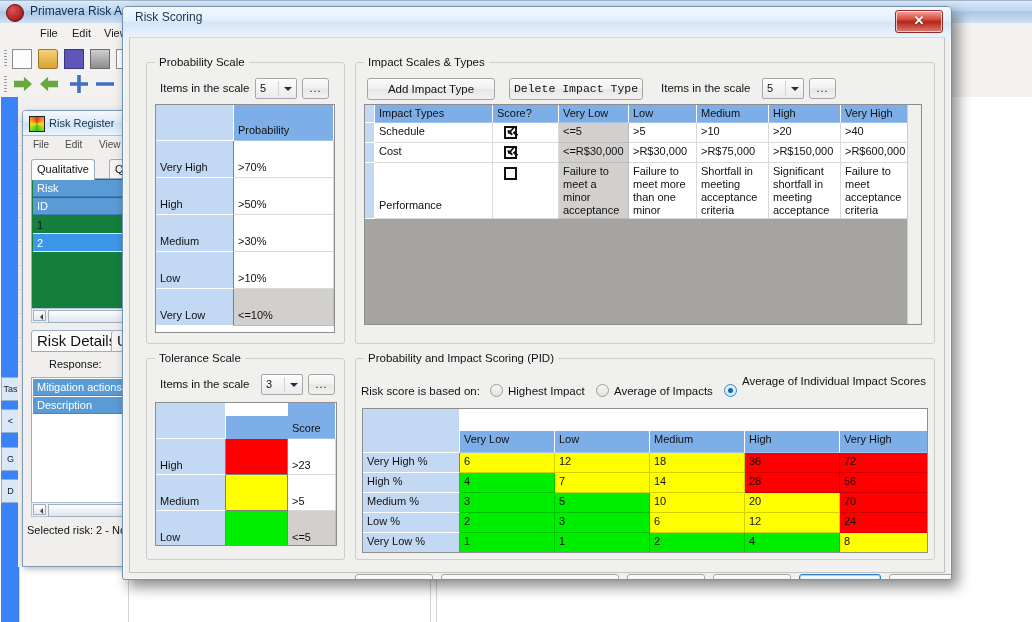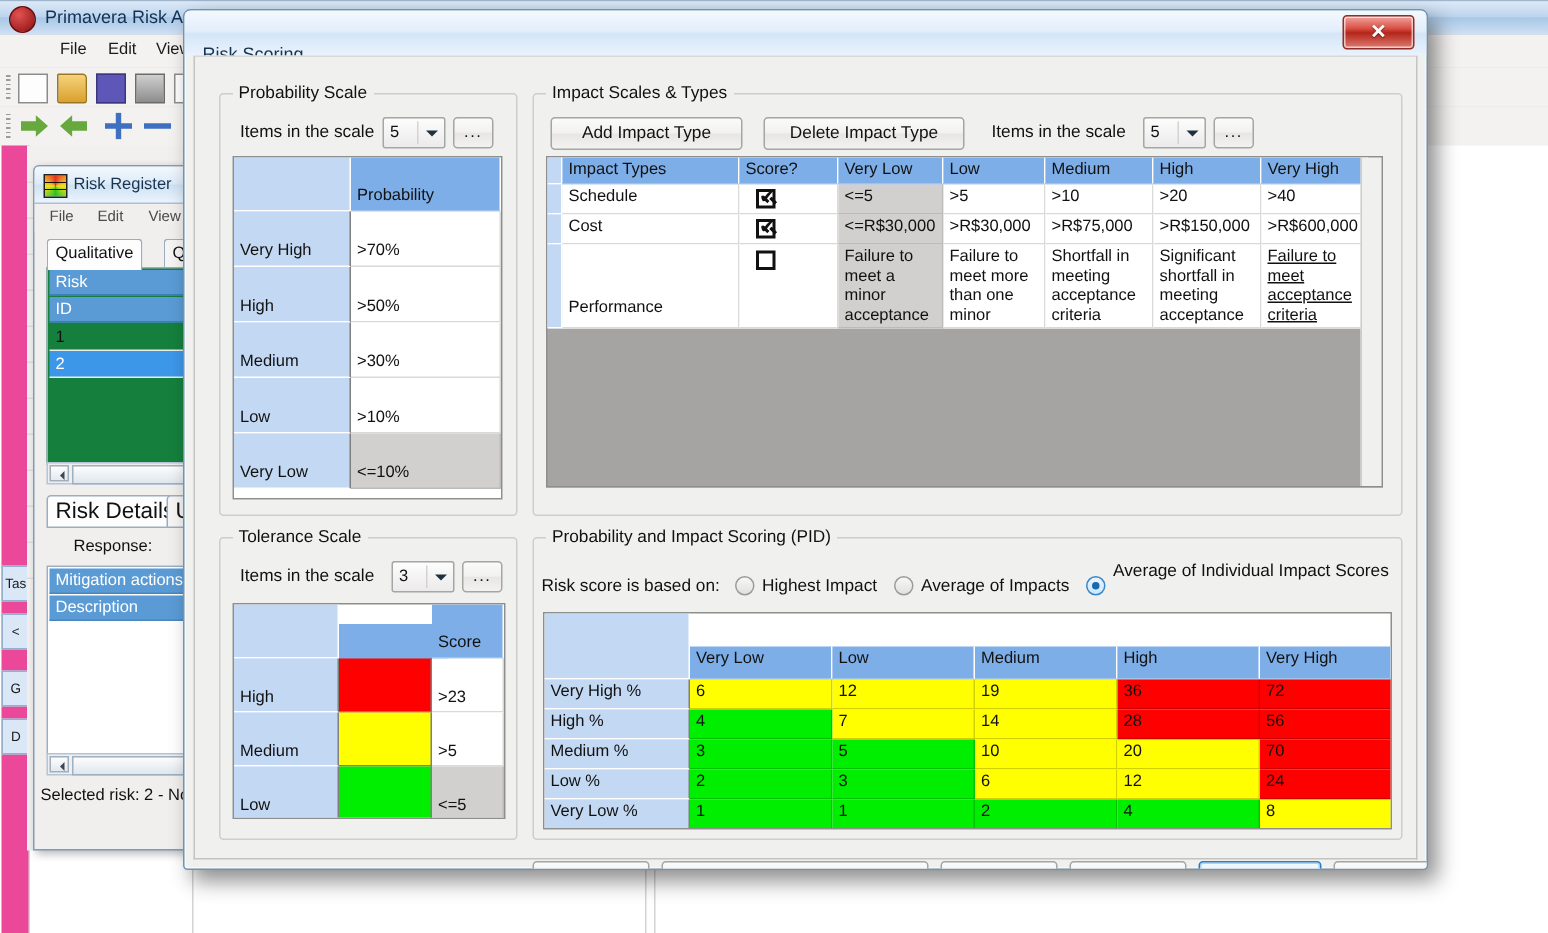--- a/index.html
+++ b/index.html
@@ -24,21 +24,21 @@
   #app-menubar{position:absolute;left:0;top:22px;width:1032px;height:22px;background:#f3f2f1;border-bottom:1px solid #dcdbda;}
   .menu-item{position:absolute;top:4px;font-size:11px;color:#1a1a1a;}
   #app-doc-icon{position:absolute;left:12px;top:23px;width:20px;height:19px;background:#fdfdfd;border:1px solid #8b8b8b;}
   #app-doc-icon:before{content:"";position:absolute;left:3px;top:3px;width:12px;height:2px;background:#c0392b;box-shadow:0 4px 0 #2c5fa8,0 8px 0 #c0392b;}
   #app-toolbar1{position:absolute;left:0;top:44px;width:1032px;height:26px;background:#f3f2f1;border-bottom:1px solid #dcdbda;}
   #app-toolbar2{position:absolute;left:0;top:70px;width:1032px;height:26px;background:#f3f2f1;border-bottom:1px solid #cfcecd;}
   .tb-ico{position:absolute;top:4px;width:18px;height:18px;}
   .grip{position:absolute;top:5px;width:3px;height:16px;
      background:repeating-linear-gradient(to bottom,#9a9a9a 0 1px,transparent 1px 3px);}
   #app-body{position:absolute;left:0;top:96px;width:1032px;height:526px;background:#ffffff;}
-  #left-rail{position:absolute;left:1px;top:96px;width:18px;height:526px;background:#ec4899;border-right:1px solid #d6d5d4;}
+  #left-rail{position:absolute;left:1px;top:96px;width:18px;height:526px;background:#3b82f6;border-right:1px solid #d6d5d4;}
   .rail-tab{position:absolute;left:0;width:17px;height:22px;background:#d9e7f7;border:1px solid #94b0cd;font-size:9px;color:#1a1a1a;text-align:center;line-height:22px;}
   #grid-col{position:absolute;left:18px;top:96px;width:110px;height:470px;background:#f1f0ef;border-right:1px solid #c8c7c6;}
   .grid-rowline{position:absolute;left:18px;width:110px;height:1px;background:#dedddc;}
   #gantt-area{position:absolute;left:128px;top:96px;width:904px;height:526px;background:#ffffff;}
   .gantt-vline{position:absolute;top:96px;width:1px;height:526px;background:#d4d3d2;}
 
   
   #risk-register{position:absolute;left:22px;top:110px;width:112px;height:455px;
      background:#f0efee;border:1px solid #7f9db9;border-radius:4px 4px 0 0;
      box-shadow:2px 2px 6px rgba(0,0,0,.28);overflow:hidden;}
@@ -78,21 +78,21 @@
   #rr-status{position:absolute;left:4px;top:413px;width:120px;font-size:11px;color:#111;white-space:nowrap;}
 
   
   #dialog{position:absolute;left:122px;top:6px;width:828px;height:572px;
      background:#f0f0ef;
      border:1px solid #6f93b6;border-radius:5px 5px 3px 3px;
      box-shadow:0 0 0 1px rgba(255,255,255,.55) inset, 6px 7px 14px rgba(0,0,0,.45);
      overflow:hidden;}
   #dlg-titlebar{position:absolute;left:0;top:0;width:828px;height:30px;
      background:linear-gradient(to bottom,#f3f8fd 0%,#e3eefb 45%,#d4e5f7 52%,#eaf3fd 100%);}
-  #dlg-title-text{position:absolute;left:12px;top:22px;font-size:12px;color:#16334f;}
+  #dlg-title-text{position:absolute;left:12px;top:3px;font-size:12px;color:#16334f;}
   #dlg-close{position:absolute;right:8px;top:3px;width:46px;height:21px;border-radius:3px;
      background:linear-gradient(to bottom,#f0a5a0 0%,#d94f43 38%,#b3251a 52%,#e07c70 100%);
      border:1px solid #8e2d25;box-shadow:0 0 0 1px rgba(255,255,255,.65) inset;
      cursor:pointer;}
   #dlg-close:after{content:"\2715";position:absolute;left:0;right:0;top:2px;text-align:center;
      font-size:13px;font-weight:bold;color:#ffffff;text-shadow:0 1px 1px rgba(0,0,0,.5);}
   #dlg-client{position:absolute;left:6px;top:30px;width:816px;height:536px;background:#f0f0ef;
      border:1px solid #c3c3c2;border-top-color:#d8d8d7;box-sizing:border-box;}
 
   fieldset.grp{position:absolute;margin:0;padding:0;border:1px solid #cdcdcc;border-radius:3px;background:transparent;}
@@ -297,21 +297,21 @@
           <div class="cell cell-white" style="left: 132px; top: 72px; width: 48px; height: 36px;;line-height:32px;padding-top:10px">&gt;5</div>
           <div class="cell rowhdr" style="left: 0px; top: 108px; width: 70px; height: 36px;;line-height:32px;padding-top:10px">Low</div>
           <div class="cell " style="left: 70px; top: 108px; width: 62px; height: 36px;;background:#00ee00;border-right:1px solid #7f7f7e;border-bottom:1px solid #7f7f7e;"></div>
           <div class="cell cell-gray" style="left: 132px; top: 108px; width: 48px; height: 36px;;line-height:32px;padding-top:10px">&lt;=5</div>
         </div>
 
       <fieldset class="grp" style="left:225px;top:18px;width:578px;height:286px;">
         <legend>Impact Scales &amp; Types</legend>
       </fieldset>
       <div class="btn" style="left:237px;top:40px;width:128px;height:22px;line-height:20px;">Add Impact Type</div>
-      <div class="btn" style="left:379px;top:40px;width:134px;height:22px;line-height:20px;">Delete Impact Type</div>
+      <div class="btn" style="left:379px;top:40px;width:134px;height:22px;line-height:20px;font-family:Liberation Mono, monospace;">Delete Impact Type</div>
       <div class="lbl" style="left:531px;top:44px;">Items in the scale</div>
       <div class="combo" style="left:632px;top:40px;width:42px;height:21px;">
         <span>5</span>
         <span class="sepbar"></span><span class="chev"></span>
       </div>
       <div class="btn ell" style="left:679px;top:40px;width:27px;height:21px;line-height:19px;">...</div>
 
       <div id="impact-panel-bg" style="left:234px;top:66px;width:558px;height:221px;border:1px solid #8e8e8d;box-sizing:border-box;"></div>
       <div class="gtable" id="impact-table" style="left:235px;top:67px;width:547px;height:114px;border:none;">
           <div class="cell hdr-pale" style="left: 0px; top: 0px; width: 10px; height: 18px;"></div>
@@ -344,21 +344,21 @@
           <div class="cell cell-white" style="left: 476px; top: 38px; width: 71px; height: 20px;">&gt;R$600,000</div>
           <div class="cell hdr-pale" style="left: 0px; top: 58px; width: 10px; height: 56px;"></div>
           <div class="cell cell-white" style="left: 10px; top: 58px; width: 118px; height: 56px;;padding-top:36px">Performance</div>
           <div class="cell cell-white" style="left: 128px; top: 58px; width: 66px; height: 56px;">
             <div class="chk" style="left: 11px; top: 4px;"></div>
           </div>
           <div class="cell cell-gray" style="left: 194px; top: 58px; width: 70px; height: 56px;">Failure to meet a minor acceptance criteria</div>
           <div class="cell cell-white" style="left: 264px; top: 58px; width: 68px; height: 56px;">Failure to meet more than one minor</div>
           <div class="cell cell-white" style="left: 332px; top: 58px; width: 72px; height: 56px;">Shortfall in meeting acceptance criteria</div>
           <div class="cell cell-white" style="left: 404px; top: 58px; width: 72px; height: 56px;">Significant shortfall in meeting acceptance</div>
-          <div class="cell cell-white" style="left: 476px; top: 58px; width: 71px; height: 56px; text-decoration: underline;">Failure to meet acceptance criteria</div>
+          <div class="cell cell-white" style="left: 476px; top: 58px; width: 71px; height: 56px;">Failure to meet acceptance criteria</div>
         </div>
       <div id="impact-vscroll" style="left:777px;top:67px;width:14px;height:219px;"></div>
 
       <fieldset class="grp" style="left:225px;top:314px;width:578px;height:206px;">
         <legend>Probability and Impact Scoring (PID)</legend>
       </fieldset>
       <div class="lbl" style="left:231px;top:347px;">Risk score is based on:</div>
       <div class="radio" style="left:360px;top:346px;"></div>
       <div class="lbl" style="left:378px;top:347px;">Highest Impact</div>
       <div class="radio" style="left:466px;top:346px;"></div>
@@ -369,21 +369,21 @@
       <div class="gtable" id="pid-table" style="left:232px;top:370px;width:566px;height:145px;">
           <div class="cell hdr-pale" style="left: 0px; top: 0px; width: 97px; height: 44px;"></div>
           <div class="cell hdr-blue" style="left: 97px; top: 22px; width: 95px; height: 22px;">Very Low</div>
           <div class="cell hdr-blue" style="left: 192px; top: 22px; width: 95px; height: 22px;">Low</div>
           <div class="cell hdr-blue" style="left: 287px; top: 22px; width: 95px; height: 22px;">Medium</div>
           <div class="cell hdr-blue" style="left: 382px; top: 22px; width: 95px; height: 22px;">High</div>
           <div class="cell hdr-blue" style="left: 477px; top: 22px; width: 88px; height: 22px;">Very High</div>
           <div class="cell rowhdr" style="left: 0px; top: 44px; width: 97px; height: 20px;">Very High %</div>
           <div class="cell " style="left: 97px; top: 44px; width: 95px; height: 20px;;background:#ffff00;border-right:1px solid rgba(0,0,0,.18);border-bottom:1px solid rgba(0,0,0,.18);">6</div>
           <div class="cell " style="left: 192px; top: 44px; width: 95px; height: 20px;;background:#ffff00;border-right:1px solid rgba(0,0,0,.18);border-bottom:1px solid rgba(0,0,0,.18);">12</div>
-          <div class="cell " style="left: 287px; top: 44px; width: 95px; height: 20px;;background:#ffff00;border-right:1px solid rgba(0,0,0,.18);border-bottom:1px solid rgba(0,0,0,.18);">19</div>
+          <div class="cell " style="left: 287px; top: 44px; width: 95px; height: 20px;;background:#ffff00;border-right:1px solid rgba(0,0,0,.18);border-bottom:1px solid rgba(0,0,0,.18);">18</div>
           <div class="cell " style="left: 382px; top: 44px; width: 95px; height: 20px;;background:#ff0000;border-right:1px solid rgba(0,0,0,.18);border-bottom:1px solid rgba(0,0,0,.18);">36</div>
           <div class="cell " style="left: 477px; top: 44px; width: 88px; height: 20px;;background:#ff0000;border-right:1px solid rgba(0,0,0,.18);border-bottom:1px solid rgba(0,0,0,.18);">72</div>
           <div class="cell rowhdr" style="left: 0px; top: 64px; width: 97px; height: 20px;">High %</div>
           <div class="cell " style="left: 97px; top: 64px; width: 95px; height: 20px;;background:#00ee00;border-right:1px solid rgba(0,0,0,.18);border-bottom:1px solid rgba(0,0,0,.18);">4</div>
           <div class="cell " style="left: 192px; top: 64px; width: 95px; height: 20px;;background:#ffff00;border-right:1px solid rgba(0,0,0,.18);border-bottom:1px solid rgba(0,0,0,.18);">7</div>
           <div class="cell " style="left: 287px; top: 64px; width: 95px; height: 20px;;background:#ffff00;border-right:1px solid rgba(0,0,0,.18);border-bottom:1px solid rgba(0,0,0,.18);">14</div>
           <div class="cell " style="left: 382px; top: 64px; width: 95px; height: 20px;;background:#ff0000;border-right:1px solid rgba(0,0,0,.18);border-bottom:1px solid rgba(0,0,0,.18);">28</div>
           <div class="cell " style="left: 477px; top: 64px; width: 88px; height: 20px;;background:#ff0000;border-right:1px solid rgba(0,0,0,.18);border-bottom:1px solid rgba(0,0,0,.18);">56</div>
           <div class="cell rowhdr" style="left: 0px; top: 84px; width: 97px; height: 20px;">Medium %</div>
           <div class="cell " style="left: 97px; top: 84px; width: 95px; height: 20px;;background:#00ee00;border-right:1px solid rgba(0,0,0,.18);border-bottom:1px solid rgba(0,0,0,.18);">3</div>

